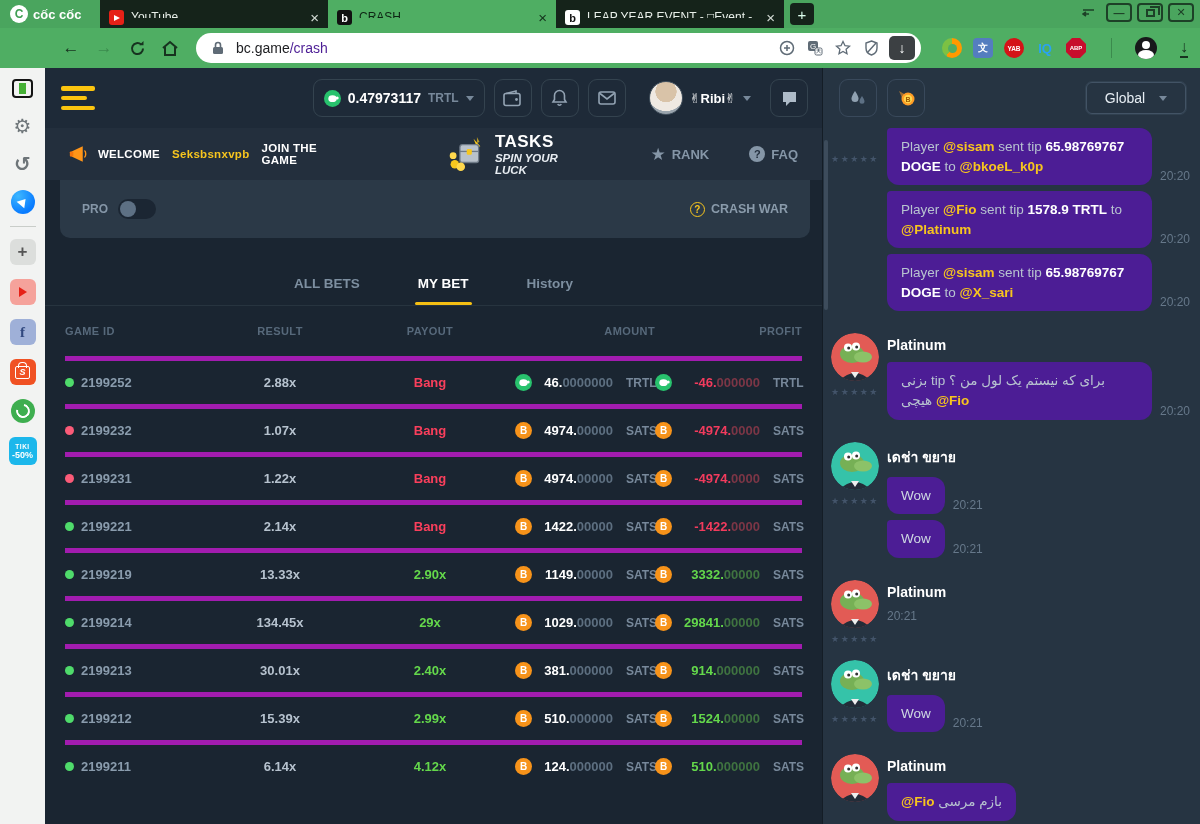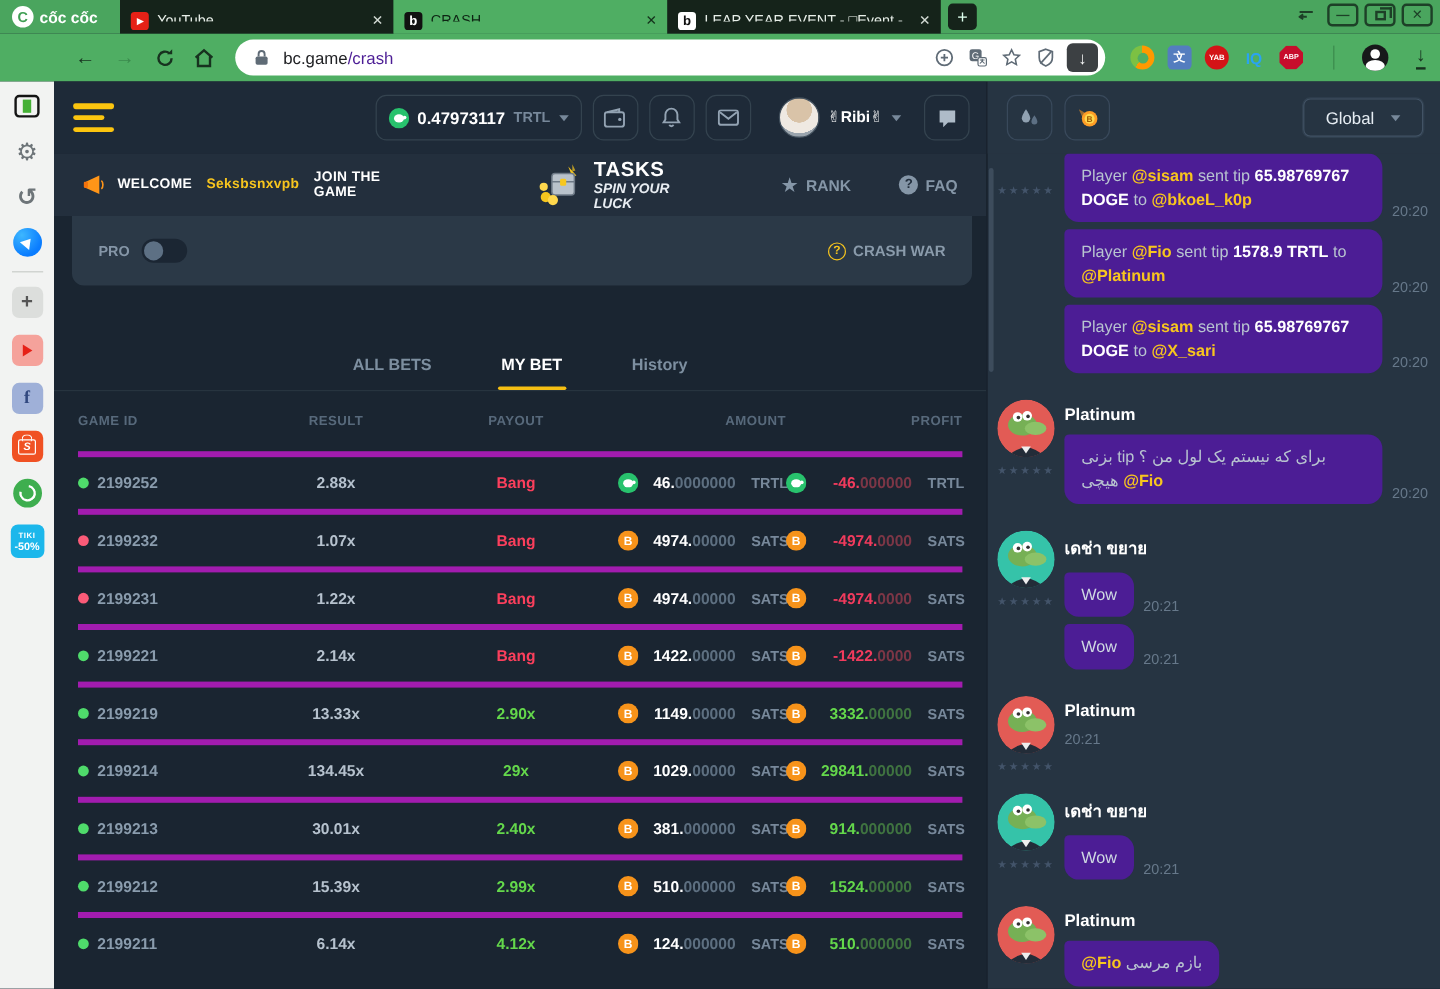--- a/index.html
+++ b/index.html
@@ -96,21 +96,21 @@
   .qcirc{width:16px;height:16px;border-radius:50%;background:#8596a7;color:#232f3d;font-size:11px;font-weight:bold;display:flex;align-items:center;justify-content:center}
   
   .panelstrip{margin:0 12px 0 15px;height:58px;background:#2b3947;border-radius:0 0 10px 10px;display:flex;align-items:center;padding:0 22px}
   .pro{display:flex;align-items:center;gap:10px}
   .pro span{color:#8596a7;font-weight:bold;font-size:12px}
   .toggle{width:38px;height:20px;border-radius:10px;background:#1b2633;position:relative;cursor:pointer}
   .toggle i{position:absolute;left:2px;top:2px;width:16px;height:16px;border-radius:50%;background:#5d7084}
   .crashwar{margin-left:auto;display:flex;align-items:center;gap:6px;color:#8a9bab;font-weight:bold;font-size:12.5px;cursor:pointer}
   .qy{width:15px;height:15px;border-radius:50%;border:1.5px solid #f7c51e;color:#f7c51e;font-size:10px;display:flex;align-items:center;justify-content:center;font-weight:bold}
   
-  .bettabs{margin-top:58px;display:flex;justify-content:center;gap:58px;border-bottom:1px solid #27343f;padding-bottom:0}
+  .bettabs{margin-top:38px;display:flex;justify-content:center;gap:58px;border-bottom:1px solid #27343f;padding-bottom:0}
   .btab{color:#7d8fa0;font-weight:bold;font-size:13.5px;padding-bottom:14px;cursor:pointer;position:relative}
   .btab.on{color:#fff}
   .btab.on:after{content:"";position:absolute;left:-3px;right:-3px;bottom:0;height:3px;background:#f5bf13;border-radius:2px}
   
   .tbl{padding:0 20px}
   .thead{display:flex;align-items:center;height:50px;font-size:11px;font-weight:bold;color:#57697b;letter-spacing:.4px}
   .trow{display:flex;align-items:center;height:48px;border-top:5px solid #a21caf;font-size:13px;cursor:pointer}
   .c-id{width:150px;display:flex;align-items:center;gap:7px;color:#8a9cad;font-weight:bold}
   .dot{width:9px;height:9px;border-radius:50%}
   .dot.g{background:#4fdb6b}.dot.r{background:#fb5b78}

